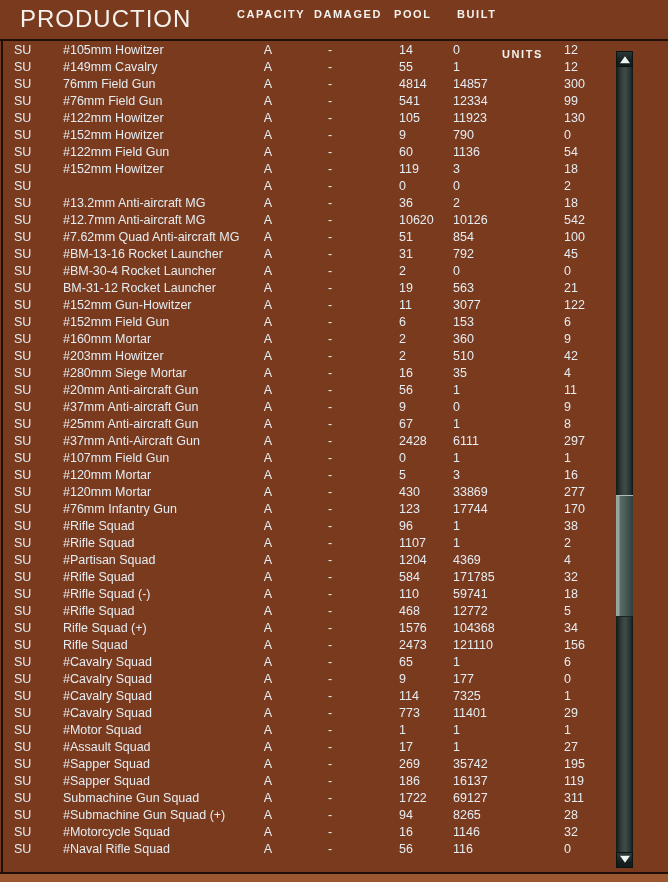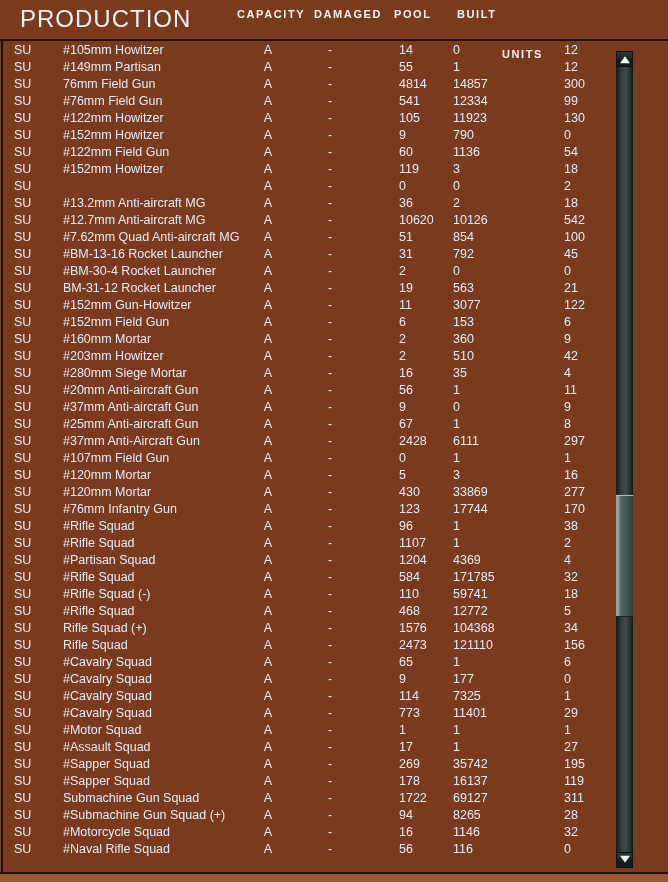--- a/index.html
+++ b/index.html
@@ -119,21 +119,21 @@
         <span class="cell c-su">SU</span>
         <span class="cell c-name">#105mm Howitzer</span>
         <span class="cell c-cap">A</span>
         <span class="cell c-dmg">-</span>
         <span class="cell c-pool">14</span>
         <span class="cell c-built">0</span>
         <span class="cell c-units">12</span>
       </div>
       <div class="row">
         <span class="cell c-su">SU</span>
-        <span class="cell c-name">#149mm Partisan</span>
+        <span class="cell c-name">#149mm Cavalry</span>
         <span class="cell c-cap">A</span>
         <span class="cell c-dmg">-</span>
         <span class="cell c-pool">55</span>
         <span class="cell c-built">1</span>
         <span class="cell c-units">12</span>
       </div>
       <div class="row">
         <span class="cell c-su">SU</span>
         <span class="cell c-name">76mm Field Gun</span>
         <span class="cell c-cap">A</span>
@@ -499,21 +499,21 @@
         <span class="cell c-dmg">-</span>
         <span class="cell c-pool">269</span>
         <span class="cell c-built">35742</span>
         <span class="cell c-units">195</span>
       </div>
       <div class="row">
         <span class="cell c-su">SU</span>
         <span class="cell c-name">#Sapper Squad</span>
         <span class="cell c-cap">A</span>
         <span class="cell c-dmg">-</span>
-        <span class="cell c-pool">178</span>
+        <span class="cell c-pool">186</span>
         <span class="cell c-built">16137</span>
         <span class="cell c-units">119</span>
       </div>
       <div class="row">
         <span class="cell c-su">SU</span>
         <span class="cell c-name">Submachine Gun Squad</span>
         <span class="cell c-cap">A</span>
         <span class="cell c-dmg">-</span>
         <span class="cell c-pool">1722</span>
         <span class="cell c-built">69127</span>

